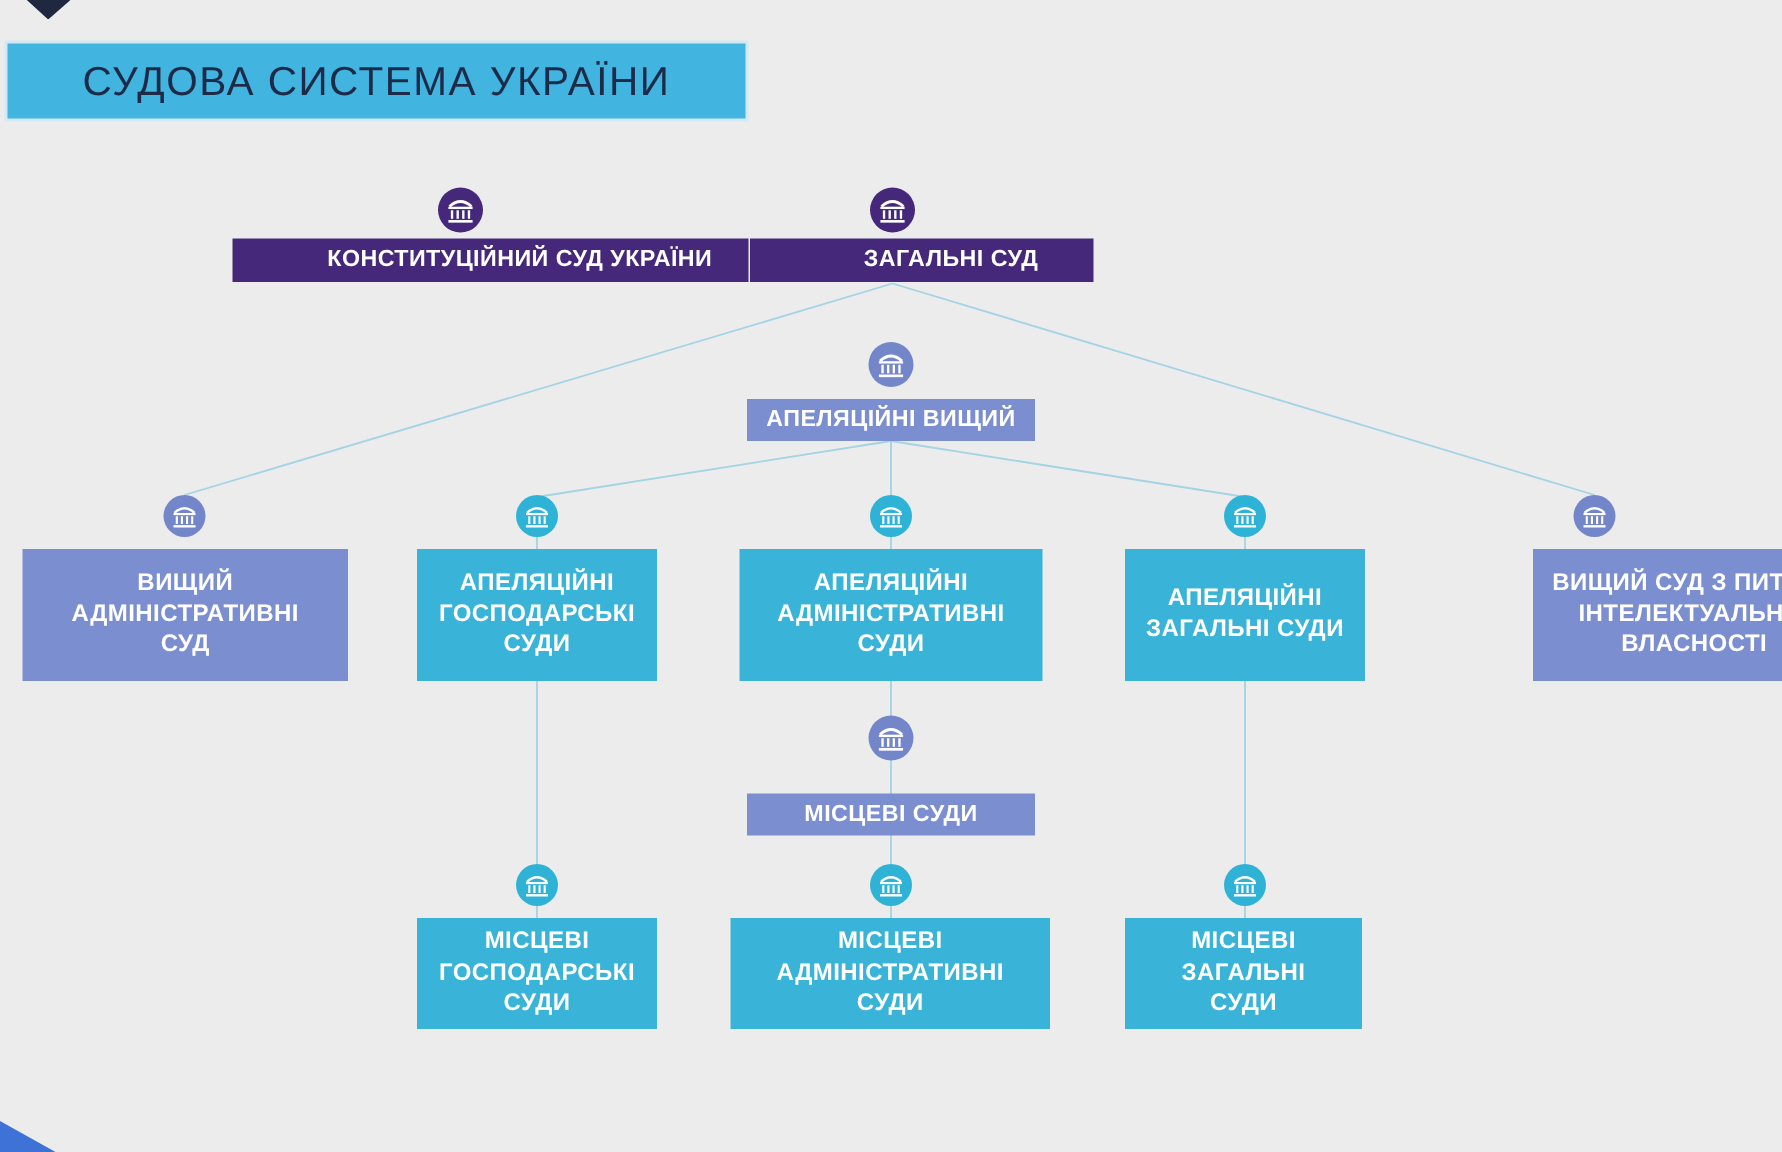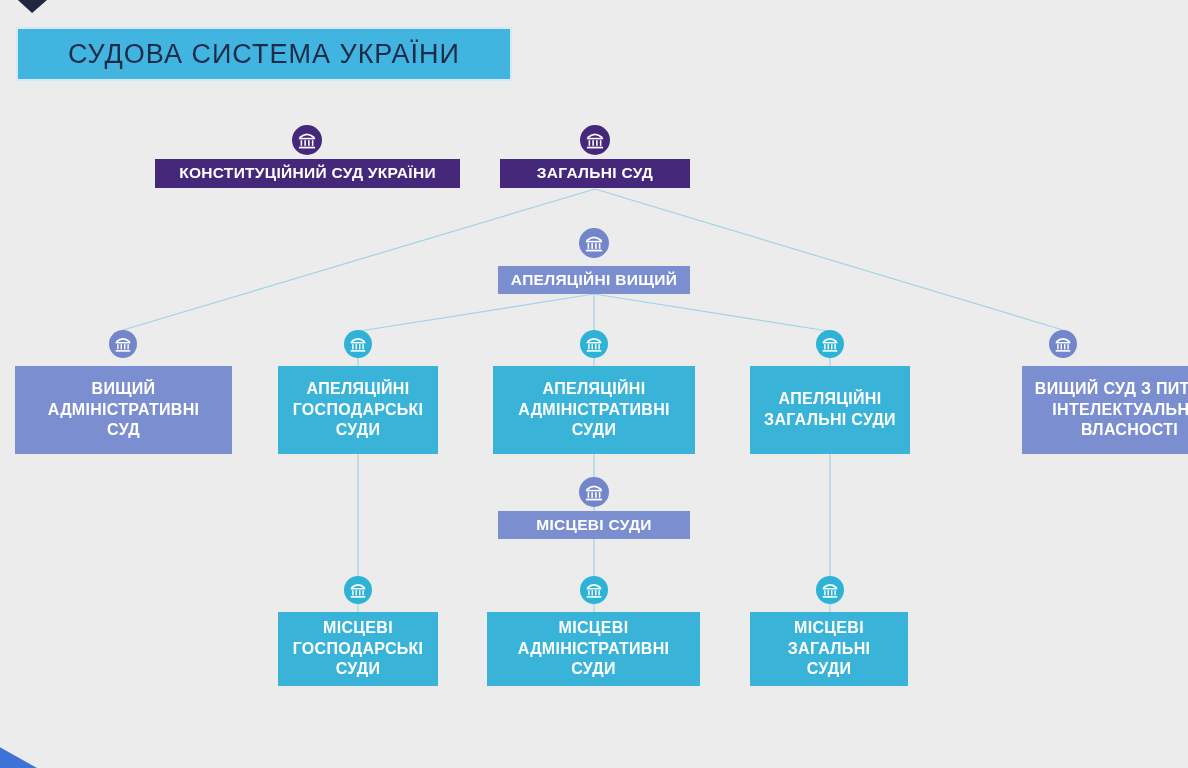--- a/index.html
+++ b/index.html
@@ -5,35 +5,35 @@
   html,body{margin:0;padding:0;background:#ececec;}
   .stage{
     position:relative;width:1188px;height:768px;background:#ececec;
     overflow:hidden;font-family:"Liberation Sans", sans-serif;
   }
   .lines-layer{position:absolute;left:0;top:0;width:1188px;height:768px;z-index:1;}
   .title-bar{
     position:absolute;left:5px;top:29px;width:492px;height:50px;z-index:3;
     background:#41b4e0;box-shadow:0 0 0 2px #d2eaf6;
     display:flex;align-items:center;justify-content:center;
-    color:#1d2b49;font-size:27px;font-weight:500;letter-spacing:1px;margin-left:13px;
+    color:#1d2b49;font-size:27px;font-weight:500;letter-spacing:1px;
   }
   .node-box{
     position:absolute;z-index:2;display:flex;align-items:center;justify-content:center;
     color:#ffffff;font-weight:bold;text-align:center;white-space:pre-line;
     letter-spacing:0.3px;line-height:1.3;
   }
   .node-box.small{font-size:15.5px;}
   .node-box.big{font-size:16px;}
   .node-icon{
     position:absolute;z-index:2;border-radius:50%;
     display:flex;align-items:center;justify-content:center;
   }
   .node-icon svg{display:block;}
-  .purple{background:#46287b;}
+  .purple{background:#46287b;padding-left:39px;}
   .periwinkle{background:#7b8ecf;}
   .cyan{background:#39b4d8;}
   .icon-purple{background:#46287b;}
   .icon-periwinkle{background:#7386ca;}
   .icon-cyan{background:#2eb3d7;}
   .corner-top-left{
     position:absolute;left:16px;top:0;width:31px;height:13px;z-index:3;
     background:#20283f;clip-path:polygon(6% 0,100% 0,52% 100%);
   }
   .corner-bottom-left{
@@ -184,21 +184,21 @@
           <g fill="#fff">
             <rect x="3.2" y="9.6" width="17.6" height="1.7"></rect>
             <rect x="5" y="12.2" width="1.7" height="6.2"></rect>
             <rect x="9.1" y="12.2" width="1.7" height="6.2"></rect>
             <rect x="13.2" y="12.2" width="1.7" height="6.2"></rect>
             <rect x="17.3" y="12.2" width="1.7" height="6.2"></rect>
             <rect x="3.2" y="19.3" width="17.6" height="1.9"></rect>
           </g>
         </svg>
       </div>
-      <div class="node-box periwinkle small" style="left: 498px; top: 511px; width: 192px; height: 28px;">МІСЦЕВІ СУДИ</div>
+      <div class="node-box periwinkle small" style="left: 498px; top: 529px; width: 192px; height: 28px;">МІСЦЕВІ СУДИ</div>
       <div class="node-icon icon-cyan" style="left: 344px; top: 576px; width: 28px; height: 28px;">
         <svg viewBox="0 0 24 24" width="20" height="20">
           <path d="M4 9.5 Q12 2.2 20 9.5" fill="none" stroke="#fff" stroke-width="2"></path>
           <g fill="#fff">
             <rect x="3.2" y="9.6" width="17.6" height="1.7"></rect>
             <rect x="5" y="12.2" width="1.7" height="6.2"></rect>
             <rect x="9.1" y="12.2" width="1.7" height="6.2"></rect>
             <rect x="13.2" y="12.2" width="1.7" height="6.2"></rect>
             <rect x="17.3" y="12.2" width="1.7" height="6.2"></rect>
             <rect x="3.2" y="19.3" width="17.6" height="1.9"></rect>

